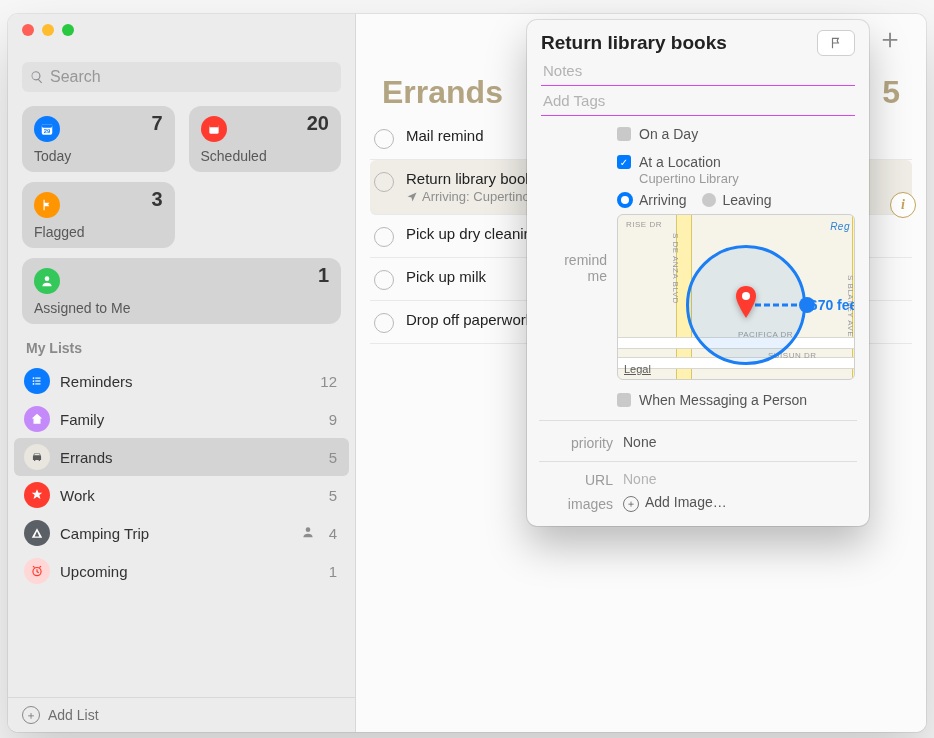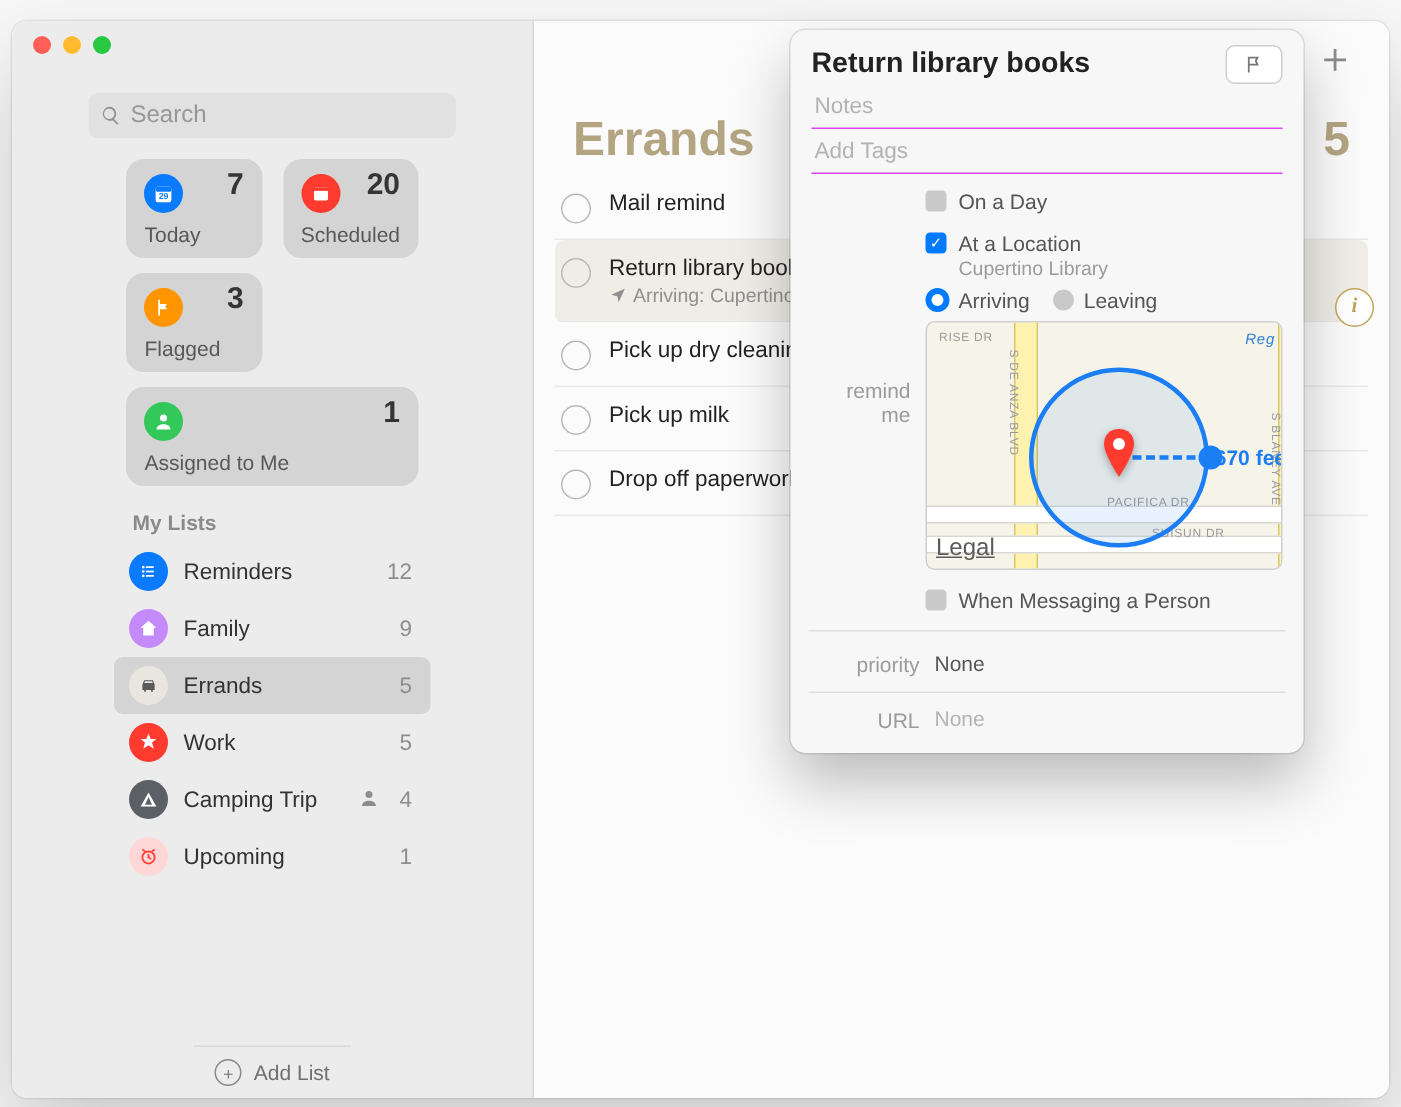--- a/index.html
+++ b/index.html
@@ -28,21 +28,20 @@
   
   .sidebar {
     width: 348px;
     min-width: 348px;
     background: #ececec;
     border-right: 1px solid #d8d8d8;
     display: flex;
     flex-direction: column;
     box-sizing: border-box;
     position: relative;
-    align-items: center;
   }
   .traffic {
     position: absolute;
     top: 10px; left: 14px;
     display: flex; gap: 8px;
   }
   .dot { width: 12px; height: 12px; border-radius: 50%; }
   .dot.red { background:#ff5f57; } .dot.yel { background:#febc2e; } .dot.grn { background:#28c840; }
   .search-wrap {
     margin: 48px 14px 4px 14px;
@@ -208,21 +207,21 @@
     width:236px; height:164px; border:1px solid #cfcfcf; border-radius:6px;
     background:#f6f3e8; position:relative; overflow:hidden; margin-top:4px;
   }
   .road-v { position:absolute; top:0; bottom:0; background:#fff2b0; width:14px; border-left:1px solid #d7c768; border-right:1px solid #d7c768;}
   .road-v.a { left:58px; } .road-v.b { left:234px; }
   .road-h { position:absolute; left:0; right:0; background:#fff; height:10px; border-top:1px solid #d8d8d0; border-bottom:1px solid #d8d8d0;}
   .road-h.a { top:122px; } .road-h.b { top:142px; }
   .street-lbl {
     position:absolute; font-size:8px; color:#9a9a9a; letter-spacing:0.5px;
   }
-  .map .legal { position:absolute; left:6px; bottom:4px; font-size:16px; color:#5b5b5b; text-decoration:underline; }
+  .map .legal { position:absolute; left:6px; bottom:4px; font-size:11px; color:#5b5b5b; text-decoration:underline; }
   .geo {
     position:absolute; left:68px; top:30px; width:120px; height:120px;
   }
   .geo .circle {
     position:absolute; inset:0; border:3px solid #1b7ef5; border-radius:50%;
     background: rgba(27,126,245,.10);
   }
   .geo .handle {
     position:absolute; right:-9px; top:50%; transform:translateY(-50%);
     width:16px; height:16px; background:#1b7ef5; border-radius:50%;
@@ -516,13 +515,19 @@
   <div class="pop-sep"></div>
   <div class="pop-row">
     <div class="lab">priority</div>
     <div class="val" style="color:#555">None</div>
   </div>
   <div class="pop-sep"></div>
   <div class="pop-row" style="padding-top:4px">
     <div class="lab">URL</div>
     <div class="val" style="color:#b3b3b3">None</div>
   </div>
+  <div class="pop-row" style="padding-top:6px">
+    <div class="lab">images</div>
+    <div class="val addimg">
+      <span class="plus-circ">＋</span><span>Add Image…</span>
+    </div>
+  </div>
 </div>
 
 </body></html>

